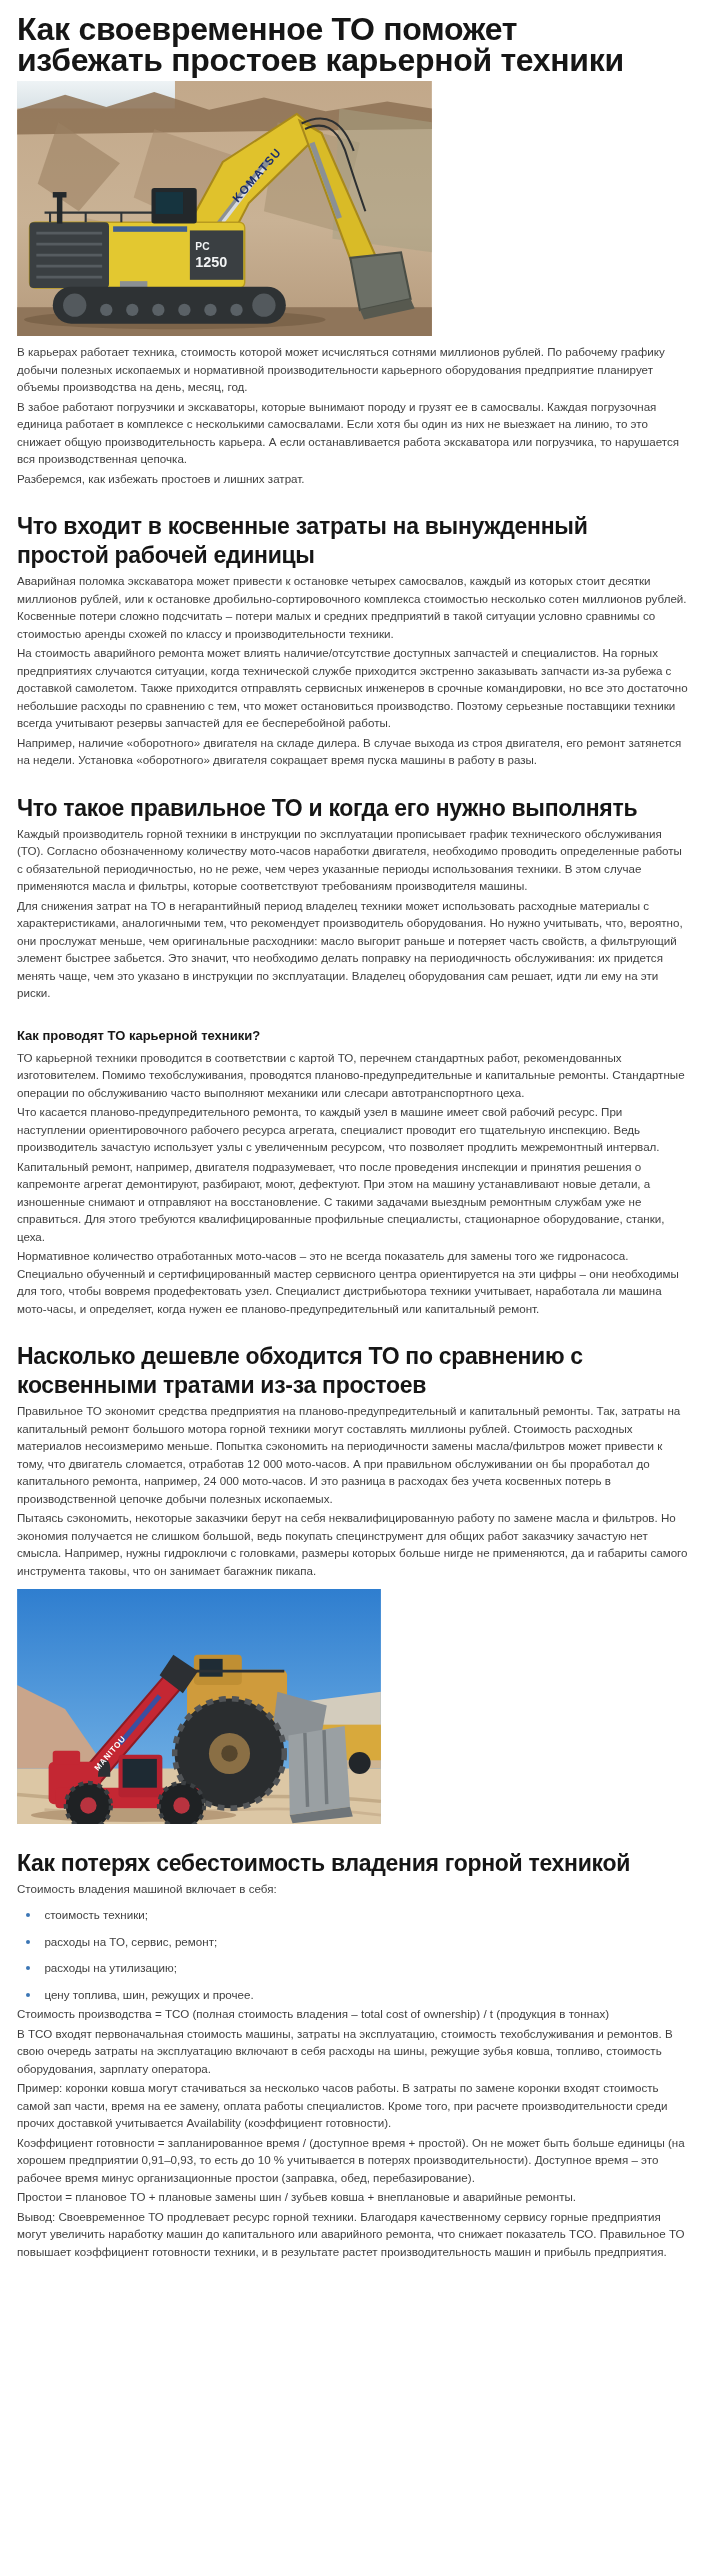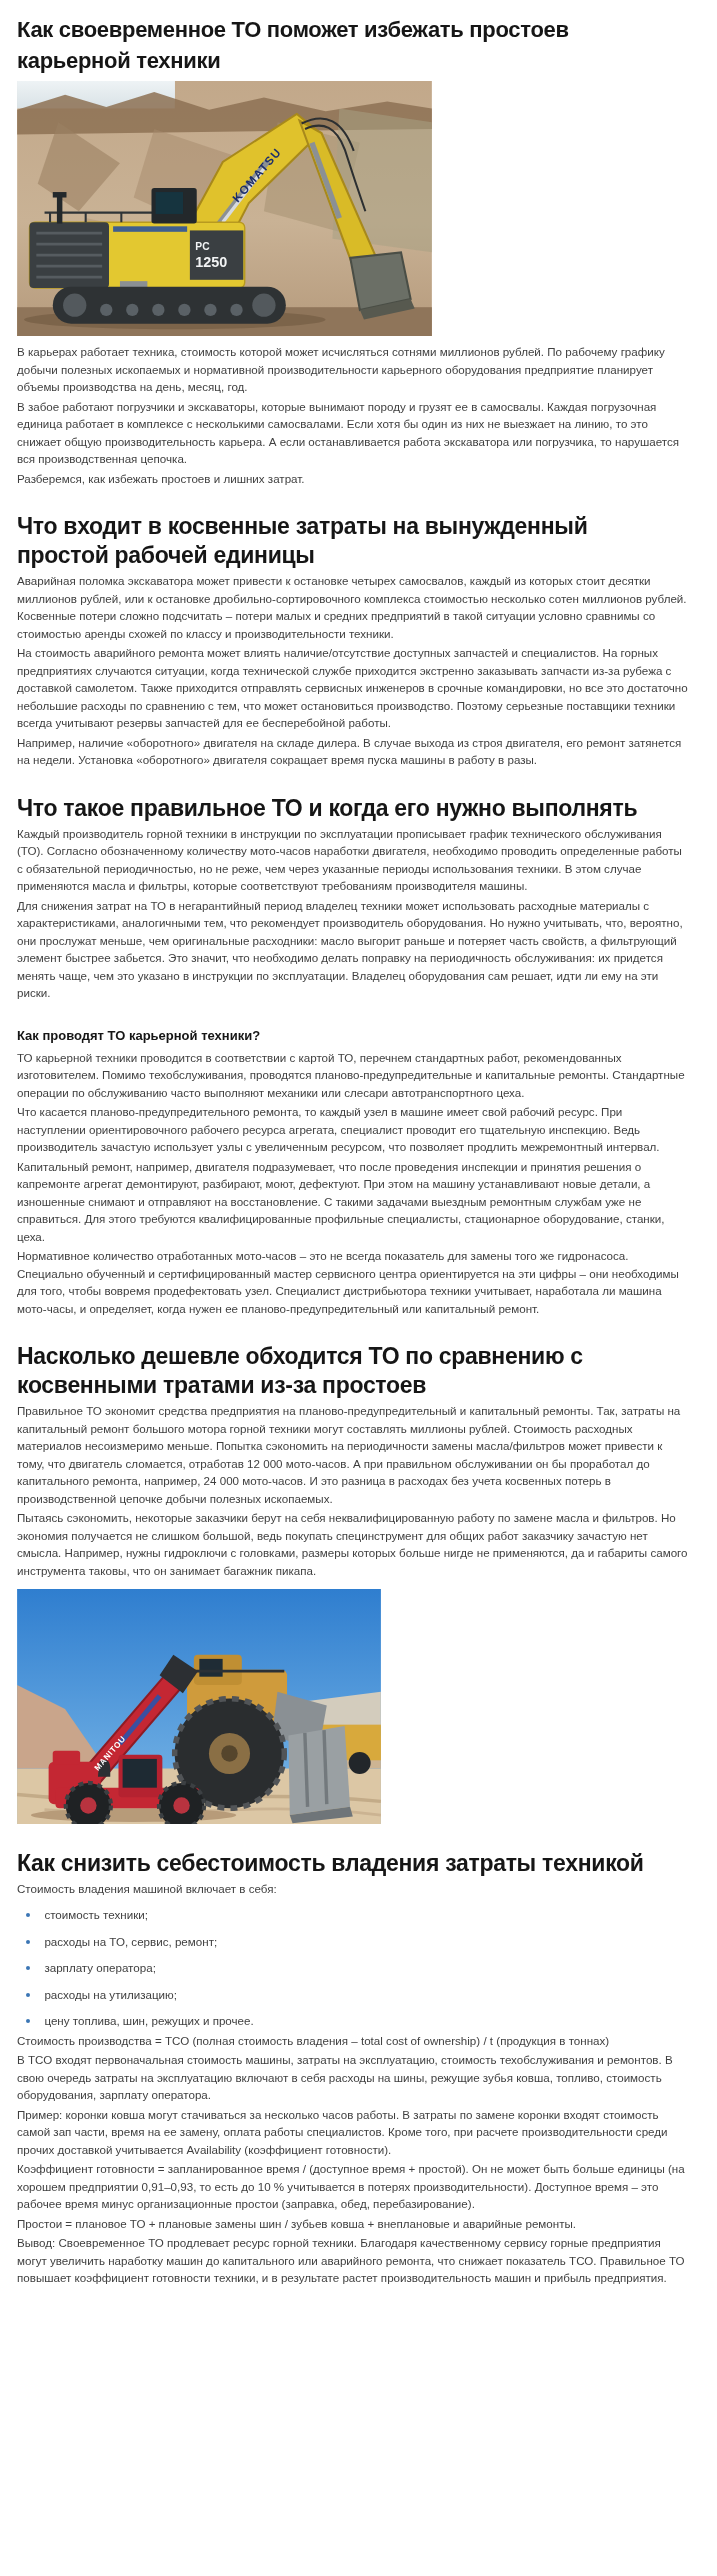--- a/index.html
+++ b/index.html
@@ -4,21 +4,21 @@
 <style>
   html,body{margin:0;padding:0;background:#ffffff;}
   .page{
     width:717px;
     box-sizing:border-box;
     padding:13.7px 29px 58px 17px;
     font-family:"Liberation Sans","DejaVu Sans",sans-serif;
     color:#3f3f3f;
   }
   h1{
-    font-size:22px;
+    font-size:32px;
     line-height:31px;
     font-weight:700;
     color:#161616;
     letter-spacing:-0.3px;
     margin:0;
     max-width:617px;
   }
   h2{
     font-size:23px;
     line-height:29px;
@@ -234,26 +234,25 @@
         <circle cx="104" cy="316" r="33" fill="none" stroke="#3c4043" stroke-width="6" stroke-dasharray="7 7"></circle>
         <circle cx="104" cy="316" r="12" fill="#b8333f"></circle>
         <circle cx="240" cy="316" r="33" fill="#1f2224"></circle>
         <circle cx="240" cy="316" r="33" fill="none" stroke="#3c4043" stroke-width="6" stroke-dasharray="7 7"></circle>
         <circle cx="240" cy="316" r="12" fill="#b8333f"></circle>
         <text x="0" y="0" transform="translate(118,266) rotate(-49)" fill="#ffffff" font-family="Liberation Sans, sans-serif" font-size="12" font-weight="bold" letter-spacing="1">MANITOU</text>
       </svg>
     </figure>
 
     <section>
-      <h2>Как снизить себестоимость владения затраты техникой</h2>
+      <h2>Как потерях себестоимость владения горной техникой</h2>
       <p>Стоимость владения машиной включает в себя:</p>
       <ul class="cost-list">
         <li>стоимость техники;</li>
         <li>расходы на ТО, сервис, ремонт;</li>
-        <li>зарплату оператора;</li>
         <li>расходы на утилизацию;</li>
         <li>цену топлива, шин, режущих и прочее.</li>
       </ul>
       <p>Стоимость производства = ТСО (полная стоимость владения – total cost of ownership) / t (продукция в тоннах)</p>
       <p>В ТСО входят первоначальная стоимость машины, затраты на эксплуатацию, стоимость техобслуживания и ремонтов. В свою очередь затраты на эксплуатацию включают в себя расходы на шины, режущие зубья ковша, топливо, стоимость оборудования, зарплату оператора.</p>
       <p>Пример: коронки ковша могут стачиваться за несколько часов работы. В затраты по замене коронки входят стоимость самой зап части, время на ее замену, оплата работы специалистов. Кроме того, при расчете производительности среди прочих доставкой учитывается Availability (коэффициент готовности).</p>
       <p>Коэффициент готовности = запланированное время / (доступное время + простой). Он не может быть больше единицы (на хорошем предприятии 0,91–0,93, то есть до 10 % учитывается в потерях производительности). Доступное время – это рабочее время минус организационные простои (заправка, обед, перебазирование).</p>
       <p>Простои = плановое ТО + плановые замены шин / зубьев ковша + внеплановые и аварийные ремонты.</p>
       <p>Вывод: Своевременное ТО продлевает ресурс горной техники. Благодаря качественному сервису горные предприятия могут увеличить наработку машин до капитального или аварийного ремонта, что снижает показатель ТСО. Правильное ТО повышает коэффициент готовности техники, и в результате растет производительность машин и прибыль предприятия.</p>
     </section>

